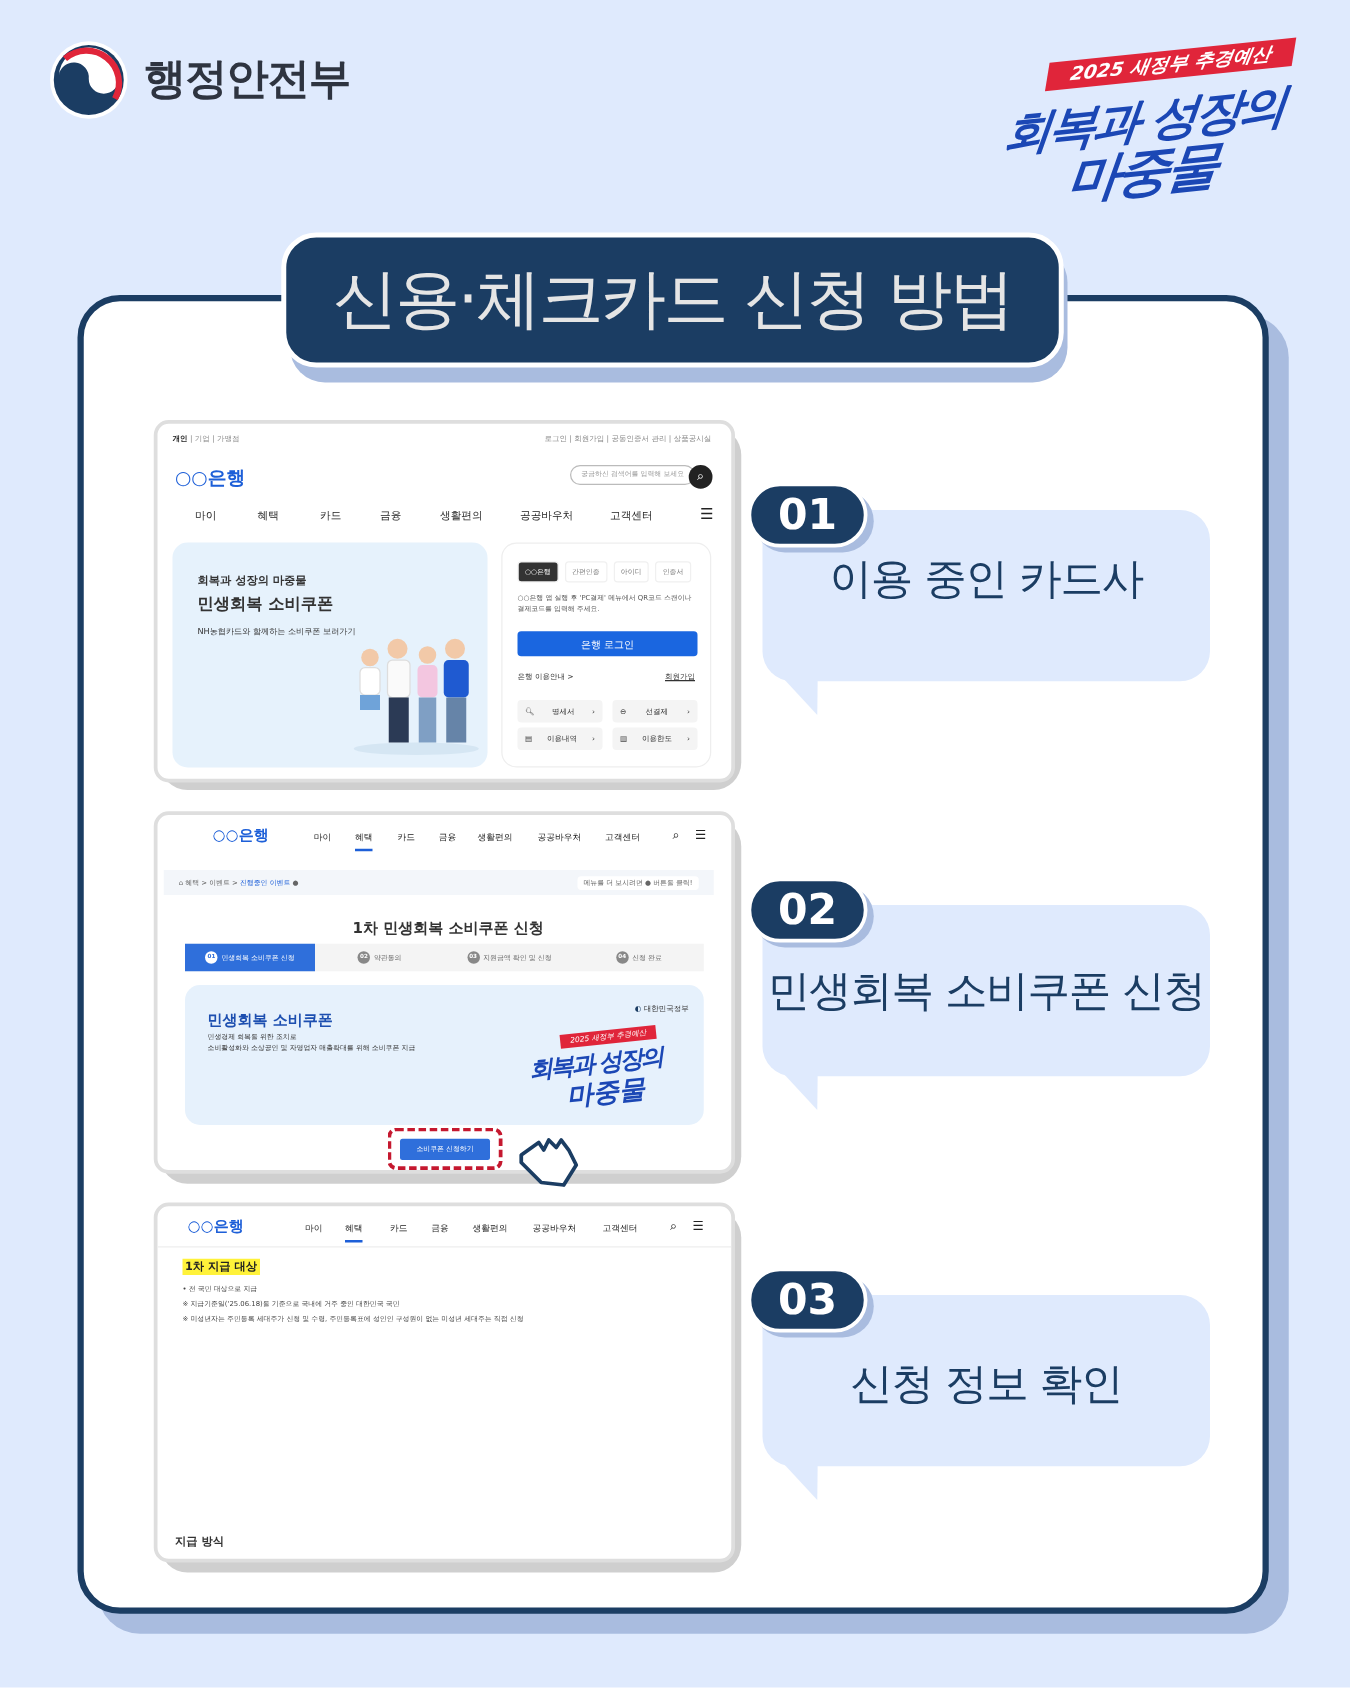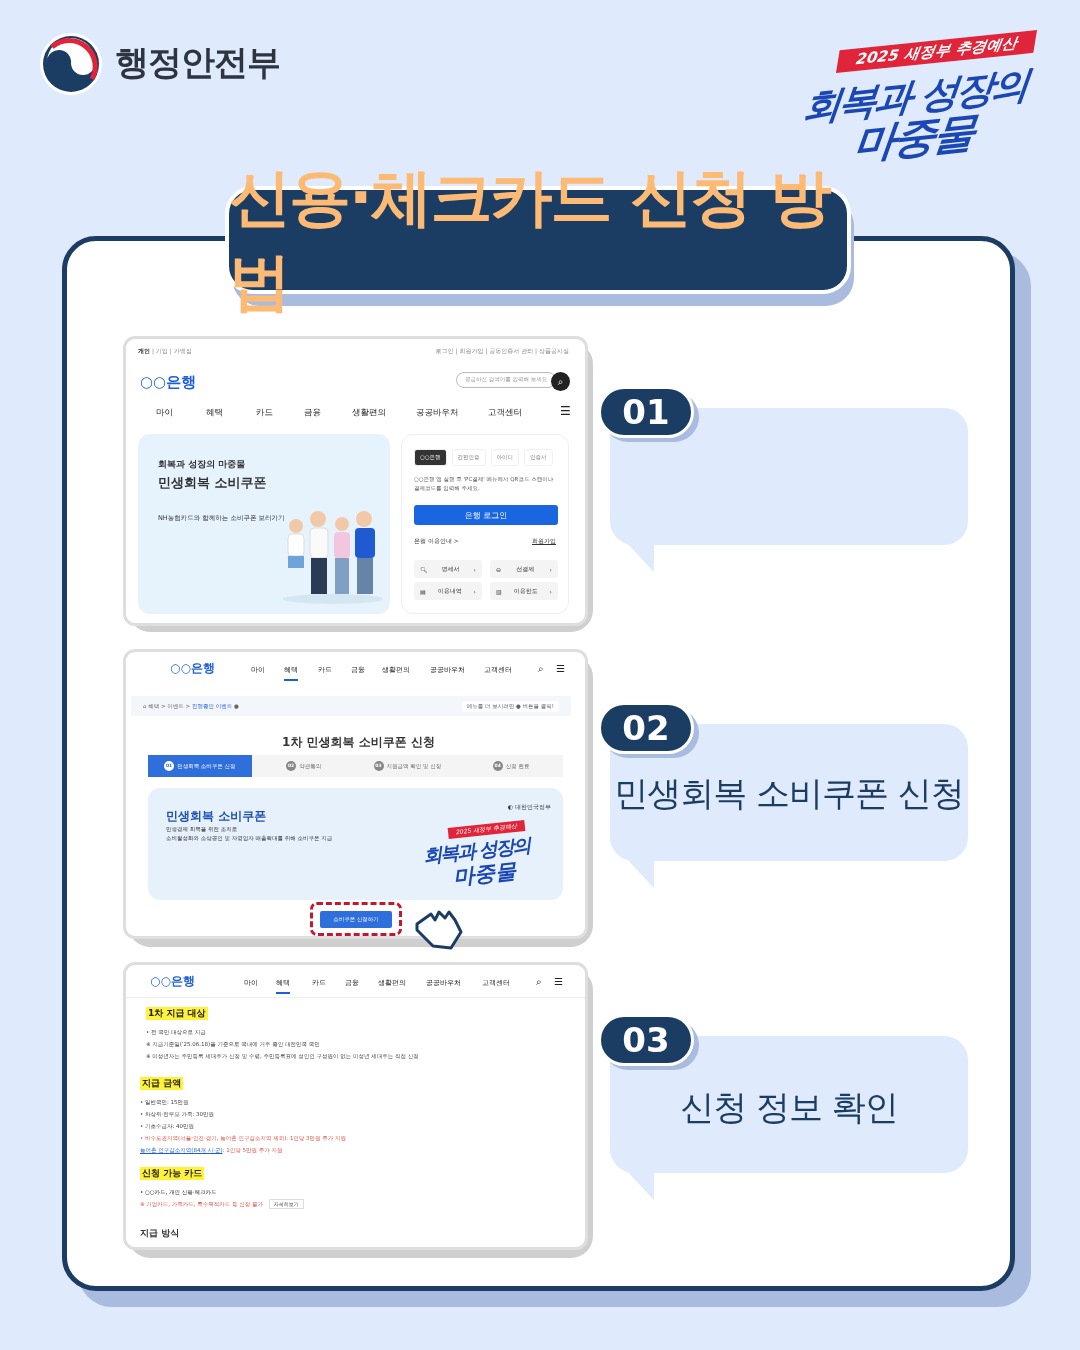--- a/index.html
+++ b/index.html
@@ -8,21 +8,21 @@
 
 .logo{left:40px;top:33px;width:62px;height:62px;border-radius:50%;background:#fff;display:flex;align-items:center;justify-content:center}
 .ministry{left:115px;top:40px;font-size:34px;font-weight:bold;color:#2e3440;letter-spacing:-1px}
 .promo{left:795px;top:35px;width:255px;height:135px}
 .promo .ribbon{position:absolute;left:45px;top:5px;background:#e0253a;color:#fff;font-size:15px;font-style:italic;font-weight:bold;padding:2px 18px;transform:skewX(-15deg) rotate(-6deg);white-space:nowrap}
 .promo .big{position:absolute;font-size:38px;font-weight:900;font-style:italic;color:#1b47b5;letter-spacing:-3px;transform:skewX(-12deg) rotate(-6deg);white-space:nowrap;line-height:1}
 
 .card-shadow{left:78px;top:252px;width:953px;height:1055px;border-radius:34px;background:#a9bcdf}
 .card{left:62px;top:236px;width:953px;height:1055px;border-radius:34px;background:#fff;border:5px solid #1b3d63}
 .title-shadow{left:232px;top:198px;width:622px;height:108px;border-radius:28px;background:#a9bcdf}
-.title{left:225px;top:186px;width:626px;height:108px;border-radius:28px;background:#1b3d63;border:4px solid #fff;color:#fdba74;font-size:62px;font-weight:bold;display:flex;align-items:center;justify-content:center;letter-spacing:-2px}
+.title{left:225px;top:186px;width:626px;height:108px;border-radius:28px;background:#1b3d63;border:4px solid #fff;color:#e5e5e5;font-size:52px;font-weight:normal;display:flex;align-items:center;justify-content:center;letter-spacing:-2px}
 
 .shot-shadow{border-radius:22px;background:#cfcfcf}
 .shot{border-radius:12px;background:#fff;border:3px solid #dedede;overflow:hidden;font-size:8px;color:#333}
 
 .p1-top{position:absolute;left:12px;top:8px;right:16px;display:flex;justify-content:space-between;font-size:6px;color:#888}
 .bank-logo{position:absolute;font-size:15px;font-weight:bold;color:#1d5fd8}
 .search{position:absolute;left:330px;top:33px;width:100px;height:16px;border:1px solid #bbb;border-radius:10px;font-size:5.5px;color:#999;padding:3px 8px;white-space:nowrap;overflow:hidden}
 .search-btn{position:absolute;left:425px;top:33px;width:19px;height:19px;border-radius:50%;background:#222;color:#fff;font-size:10px;display:flex;align-items:center;justify-content:center}
 .nav{position:absolute;display:flex;font-size:8.5px;color:#222}
 .nav span{position:absolute;white-space:nowrap}
@@ -103,21 +103,21 @@
     <span style="left:130px">카드</span>
     <span style="left:178px">금융</span>
     <span style="left:226px">생활편의</span>
     <span style="left:290px">공공바우처</span>
     <span style="left:362px">고객센터</span>
     <span style="left:434px;font-size:12px;top:-3px">☰</span>
   </div>
   <div class="banner">
     <div style="position:absolute;left:20px;top:24px;font-size:9px;font-weight:bold">회복과 성장의 마중물</div>
     <div style="position:absolute;left:20px;top:40px;font-size:13px;font-weight:bold">민생회복 소비쿠폰</div>
-    <div style="position:absolute;left:20px;top:80px;font-size:6.5px">NH농협카드와 함께하는 소비쿠폰 보러가기</div>
+    <div style="position:absolute;left:20px;top:67px;font-size:6.5px">NH농협카드와 함께하는 소비쿠폰 보러가기</div>
     <svg class="people" viewBox="0 0 110 100">
       <ellipse cx="55" cy="95" rx="50" ry="5" fill="#d5e6f3"></ellipse>
       <g fill="#f2c9a8">
           <circle cx="18" cy="22" r="7"></circle>
           <circle cx="40" cy="15" r="8"></circle>
           <circle cx="64" cy="20" r="7"></circle>
           <circle cx="86" cy="15" r="8"></circle>
         </g>
       <rect x="10" y="30" width="16" height="22" rx="4" fill="#fff" stroke="#ddd"></rect>
       <rect x="10" y="52" width="16" height="12" fill="#6fa3d9"></rect>
@@ -236,46 +236,29 @@
   </div>
   <div style="position:absolute;left:0;right:0;top:32px;border-top:1px solid #eee"></div>
   <div style="position:absolute;left:20px;top:42px">
     <span class="hl">1차 지급 대상</span>
     <div class="lines" style="margin-top:6px">
       <div>• 전 국민 대상으로 지급</div>
       <div>※ 지급기준일('25.06.18)을 기준으로 국내에 거주 중인 대한민국 국민</div>
       <div>※ 미성년자는 주민등록 세대주가 신청 및 수령, 주민등록표에 성인인 구성원이 없는 미성년 세대주는 직접 신청</div>
     </div>
   </div>
-  <div style="position:absolute;left:14px;top:112px">
-    <span class="hl">지급 금액</span>
-    <div class="lines" style="margin-top:6px">
-      <div>• 일반국민: 15만원</div>
-      <div>• 차상위·한부모 가족: 30만원</div>
-      <div>• 기초수급자: 40만원</div>
-      <div class="red">• 비수도권지역(서울·인천·경기, 농어촌 인구감소지역 제외): 1인당 3만원 추가 지원</div>
-      <div><span class="blue-u">농어촌 인구감소지역(84개 시·군)</span><span class="red">: 1인당 5만원 추가 지원</span></div>
-    </div>
-  </div>
-  <div style="position:absolute;left:14px;top:202px">
-    <span class="hl">신청 가능 카드</span>
-    <div class="lines" style="margin-top:6px">
-      <div style="color:#222">• ○○카드, 개인 신용·체크카드</div>
-      <div><span class="red">※ 기업카드, 가족카드, 특수목적카드 등 신청 불가</span>
-        <span style="border:1px solid #ddd;padding:1px 4px;margin-left:4px;font-size:5px">자세히보기</span></div>
-    </div>
-  </div>
   <div style="position:absolute;left:14px;top:262px;font-size:9px;font-weight:bold">지급 방식</div>
 </div>
 
 <div class="abs bubble" style="left:610px;top:408px;width:358px;height:137px"></div>
 <div class="abs tail" style="left:630px;top:540px"></div>
 <div class="abs num-shadow" style="left:603px;top:392px;width:96px;height:50px"></div>
 <div class="abs num" style="left:598px;top:386px;width:96px;height:52px">01</div>
 <div class="abs step-text" style="left:610px;top:442px;width:358px">
+  <div>이용 중인 카드사</div>
 </div>
 
 <div class="abs bubble" style="left:610px;top:724px;width:358px;height:137px"></div>
 <div class="abs tail" style="left:630px;top:856px"></div>
 <div class="abs num-shadow" style="left:603px;top:708px;width:96px;height:50px"></div>
 <div class="abs num" style="left:598px;top:702px;width:96px;height:52px">02</div>
 <div class="abs step-text" style="left:610px;top:772px;width:358px">민생회복 소비쿠폰 신청</div>
 
 <div class="abs bubble" style="left:610px;top:1036px;width:358px;height:137px"></div>
 <div class="abs tail" style="left:630px;top:1168px"></div>

